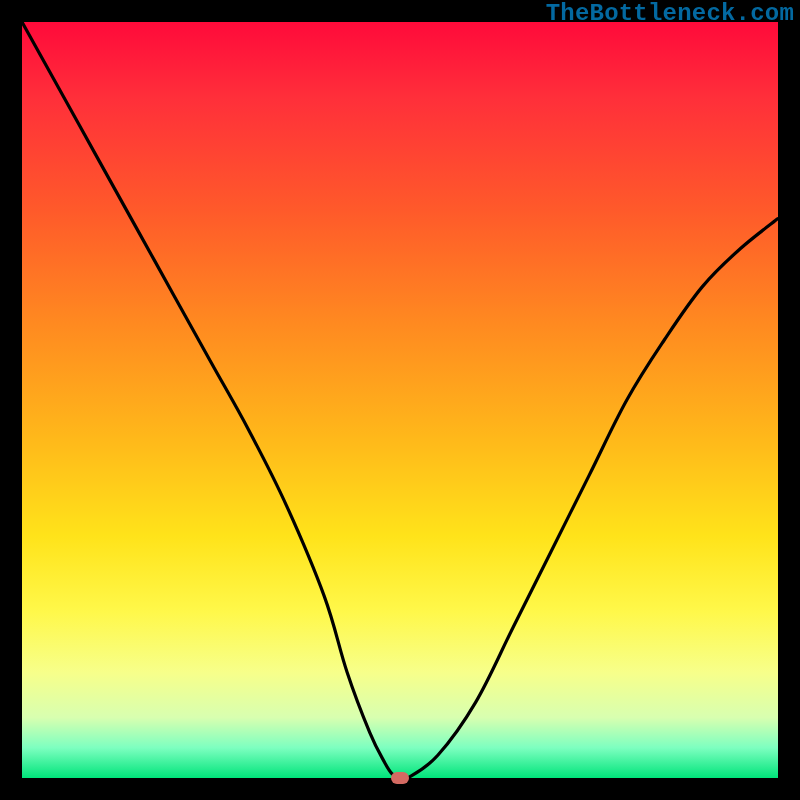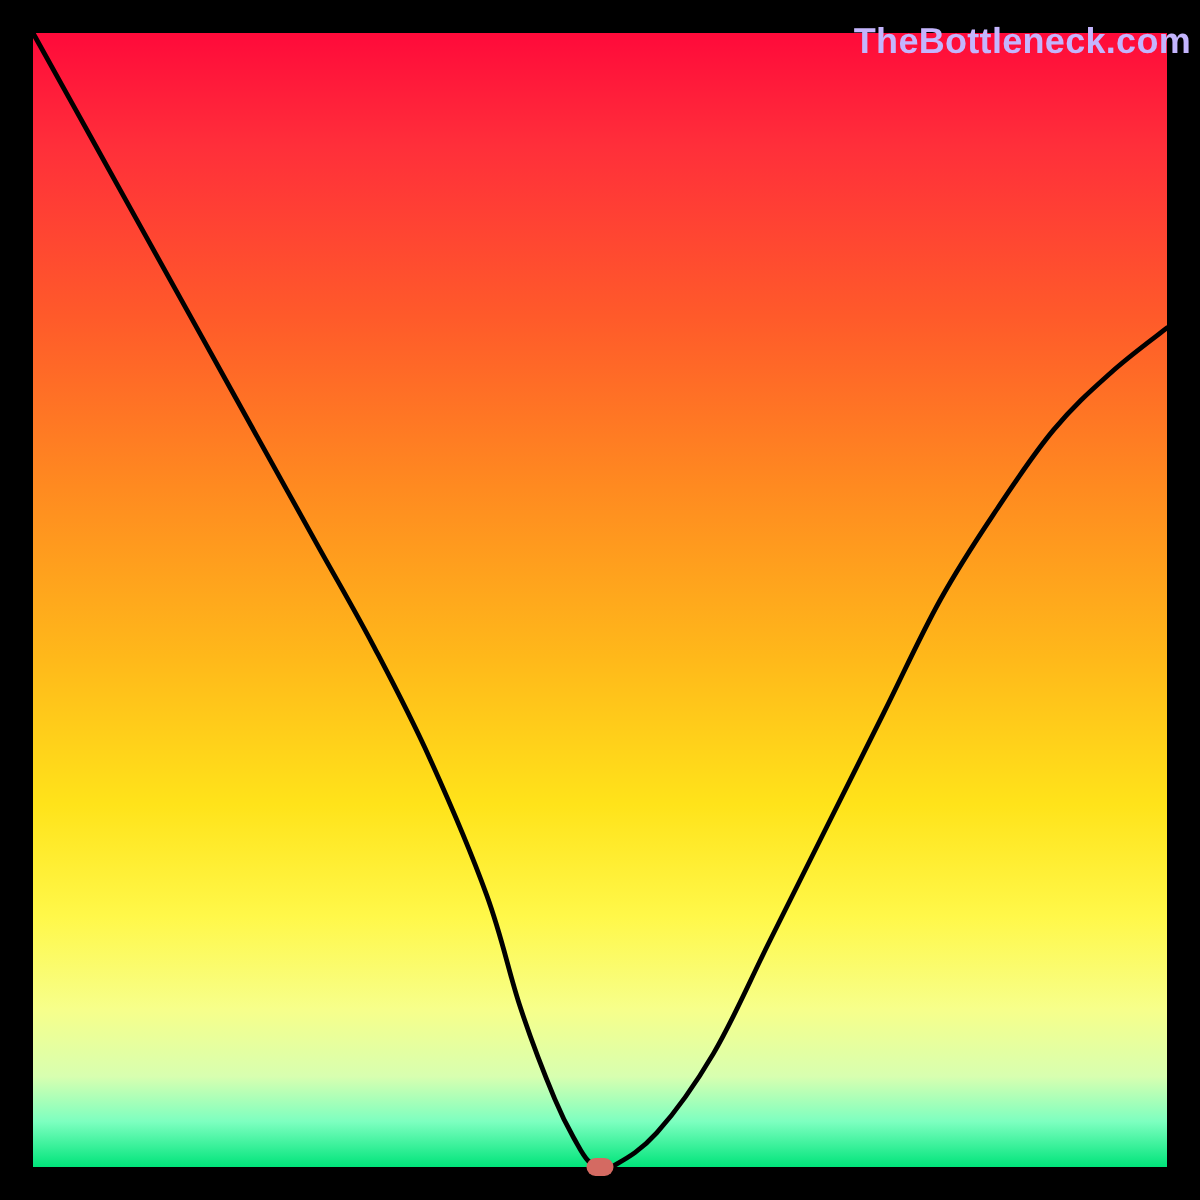--- a/index.html
+++ b/index.html
@@ -32,26 +32,26 @@
       #ffb81a 55%,
       #ffe31a 68%,
       #fff84a 78%,
       #f7ff8a 86%,
       #d8ffb0 92%,
       #7dffc0 96%,
       #00e47a 100%);
   }
   .watermark {
     position: absolute;
-    top: 14px;
+    top: 0;
     right: 6px;
-    font-family: Liberation Sans, sans-serif;
+    font-family: Liberation Mono, monospace;
     font-size: 24px;
     font-weight: 600;
-    color: #c4b5fd;
+    color: #0369a1;
     letter-spacing: 0.2px;
     user-select: none;
   }
   svg {
     position: absolute;
     left: 0;
     top: 0;
   }
   .marker {
     position: absolute;

